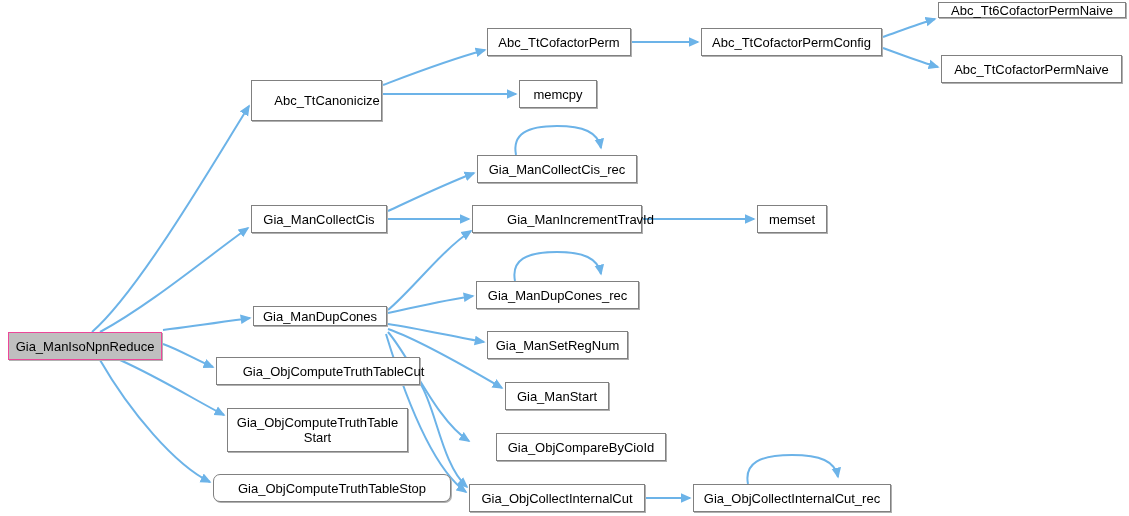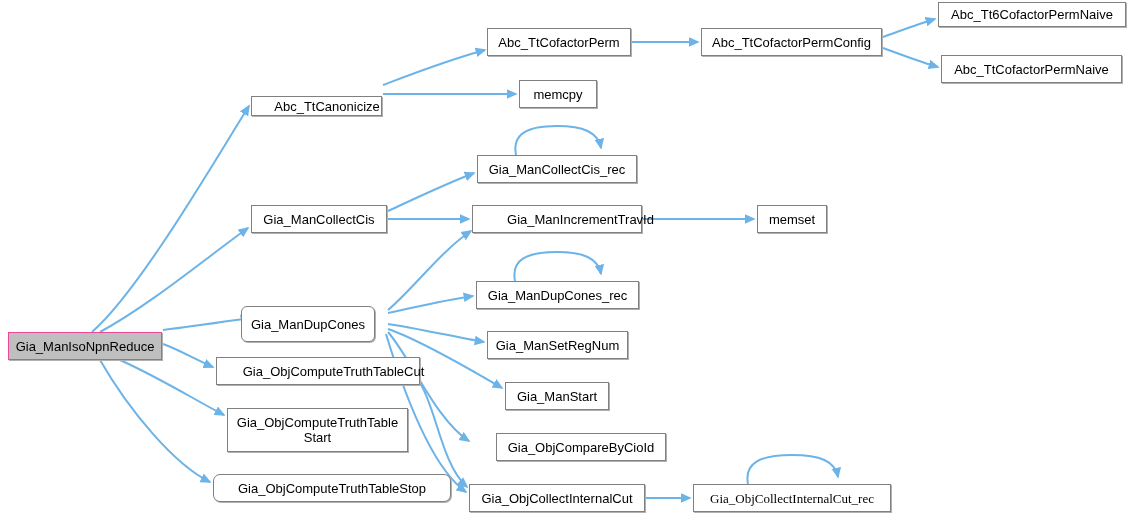--- a/index.html
+++ b/index.html
@@ -83,36 +83,36 @@
       </g>
     <g id="loops-group">
         <path d="M 516,155 C 512,134 527,126 557,126 C 583,126 598,132 601,148" fill="none" stroke="#6cb3e8" stroke-width="2" marker-end="url(#arrow)"></path>
         <path d="M 515,281 C 511,260 526,252 557,252 C 583,252 598,258 601,274" fill="none" stroke="#6cb3e8" stroke-width="2" marker-end="url(#arrow)"></path>
         <path d="M 748,484 C 744,463 760,455 792,455 C 820,455 835,461 838,477" fill="none" stroke="#6cb3e8" stroke-width="2" marker-end="url(#arrow)"></path>
       </g>
   </svg>
 
   <div id="nodes-group">
       <div class="node current" style="left: 8px; top: 332px; width: 154px; height: 28px;">Gia_ManIsoNpnReduce</div>
-      <div class="node" style="left: 251px; top: 96px; width: 131px; height: 20px; padding-left: 21px;">Abc_TtCanonicize</div>
+      <div class="node" style="left: 251px; top: 80px; width: 131px; height: 41px; padding-left: 21px;">Abc_TtCanonicize</div>
       <div class="node" style="left: 487px; top: 28px; width: 144px; height: 28px;">Abc_TtCofactorPerm</div>
       <div class="node" style="left: 519px; top: 80px; width: 78px; height: 28px;">memcpy</div>
       <div class="node" style="left: 701px; top: 28px; width: 181px; height: 28px;">Abc_TtCofactorPermConfig</div>
-      <div class="node" style="left: 938px; top: 2px; width: 188px; height: 25px;">Abc_Tt6CofactorPermNaive</div>
+      <div class="node" style="left: 938px; top: 2px; width: 188px; height: 16px;">Abc_Tt6CofactorPermNaive</div>
       <div class="node" style="left: 941px; top: 55px; width: 181px; height: 28px;">Abc_TtCofactorPermNaive</div>
       <div class="node" style="left: 477px; top: 155px; width: 160px; height: 28px;">Gia_ManCollectCis_rec</div>
       <div class="node" style="left: 251px; top: 205px; width: 136px; height: 28px;">Gia_ManCollectCis</div>
       <div class="node" style="left: 472px; top: 205px; width: 170px; height: 28px; padding-left: 47px;">Gia_ManIncrementTravId</div>
       <div class="node" style="left: 757px; top: 205px; width: 70px; height: 28px;">memset</div>
       <div class="node" style="left: 476px; top: 281px; width: 163px; height: 28px;">Gia_ManDupCones_rec</div>
-      <div class="node" style="left: 241px; top: 306px; width: 134px; height: 36px; border-radius: 6px;">Gia_ManDupCones</div>
+      <div class="node" style="left: 253px; top: 306px; width: 134px; height: 20px;">Gia_ManDupCones</div>
       <div class="node" style="left: 487px; top: 331px; width: 141px; height: 28px;">Gia_ManSetRegNum</div>
       <div class="node" style="left: 505px; top: 382px; width: 104px; height: 28px;">Gia_ManStart</div>
       <div class="node" style="left: 216px; top: 357px; width: 204px; height: 28px; padding-left: 31px;">Gia_ObjComputeTruthTableCut</div>
       <div class="node" style="left: 227px; top: 408px; width: 181px; height: 44px;">Gia_ObjComputeTruthTable
 Start</div>
       <div class="node" style="left: 496px; top: 433px; width: 170px; height: 28px;">Gia_ObjCompareByCioId</div>
       <div class="node" style="left: 213px; top: 474px; width: 238px; height: 28px; border-radius: 7px;">Gia_ObjComputeTruthTableStop</div>
       <div class="node" style="left: 469px; top: 484px; width: 176px; height: 28px;">Gia_ObjCollectInternalCut</div>
-      <div class="node" style="left: 693px; top: 484px; width: 198px; height: 28px; font-family: Liberation Serif, serif;">Gia_ObjCollectInternalCut_rec</div>
+      <div class="node" style="left: 693px; top: 484px; width: 198px; height: 28px;">Gia_ObjCollectInternalCut_rec</div>
     </div>
 
 </div>
 
 </body></html>

